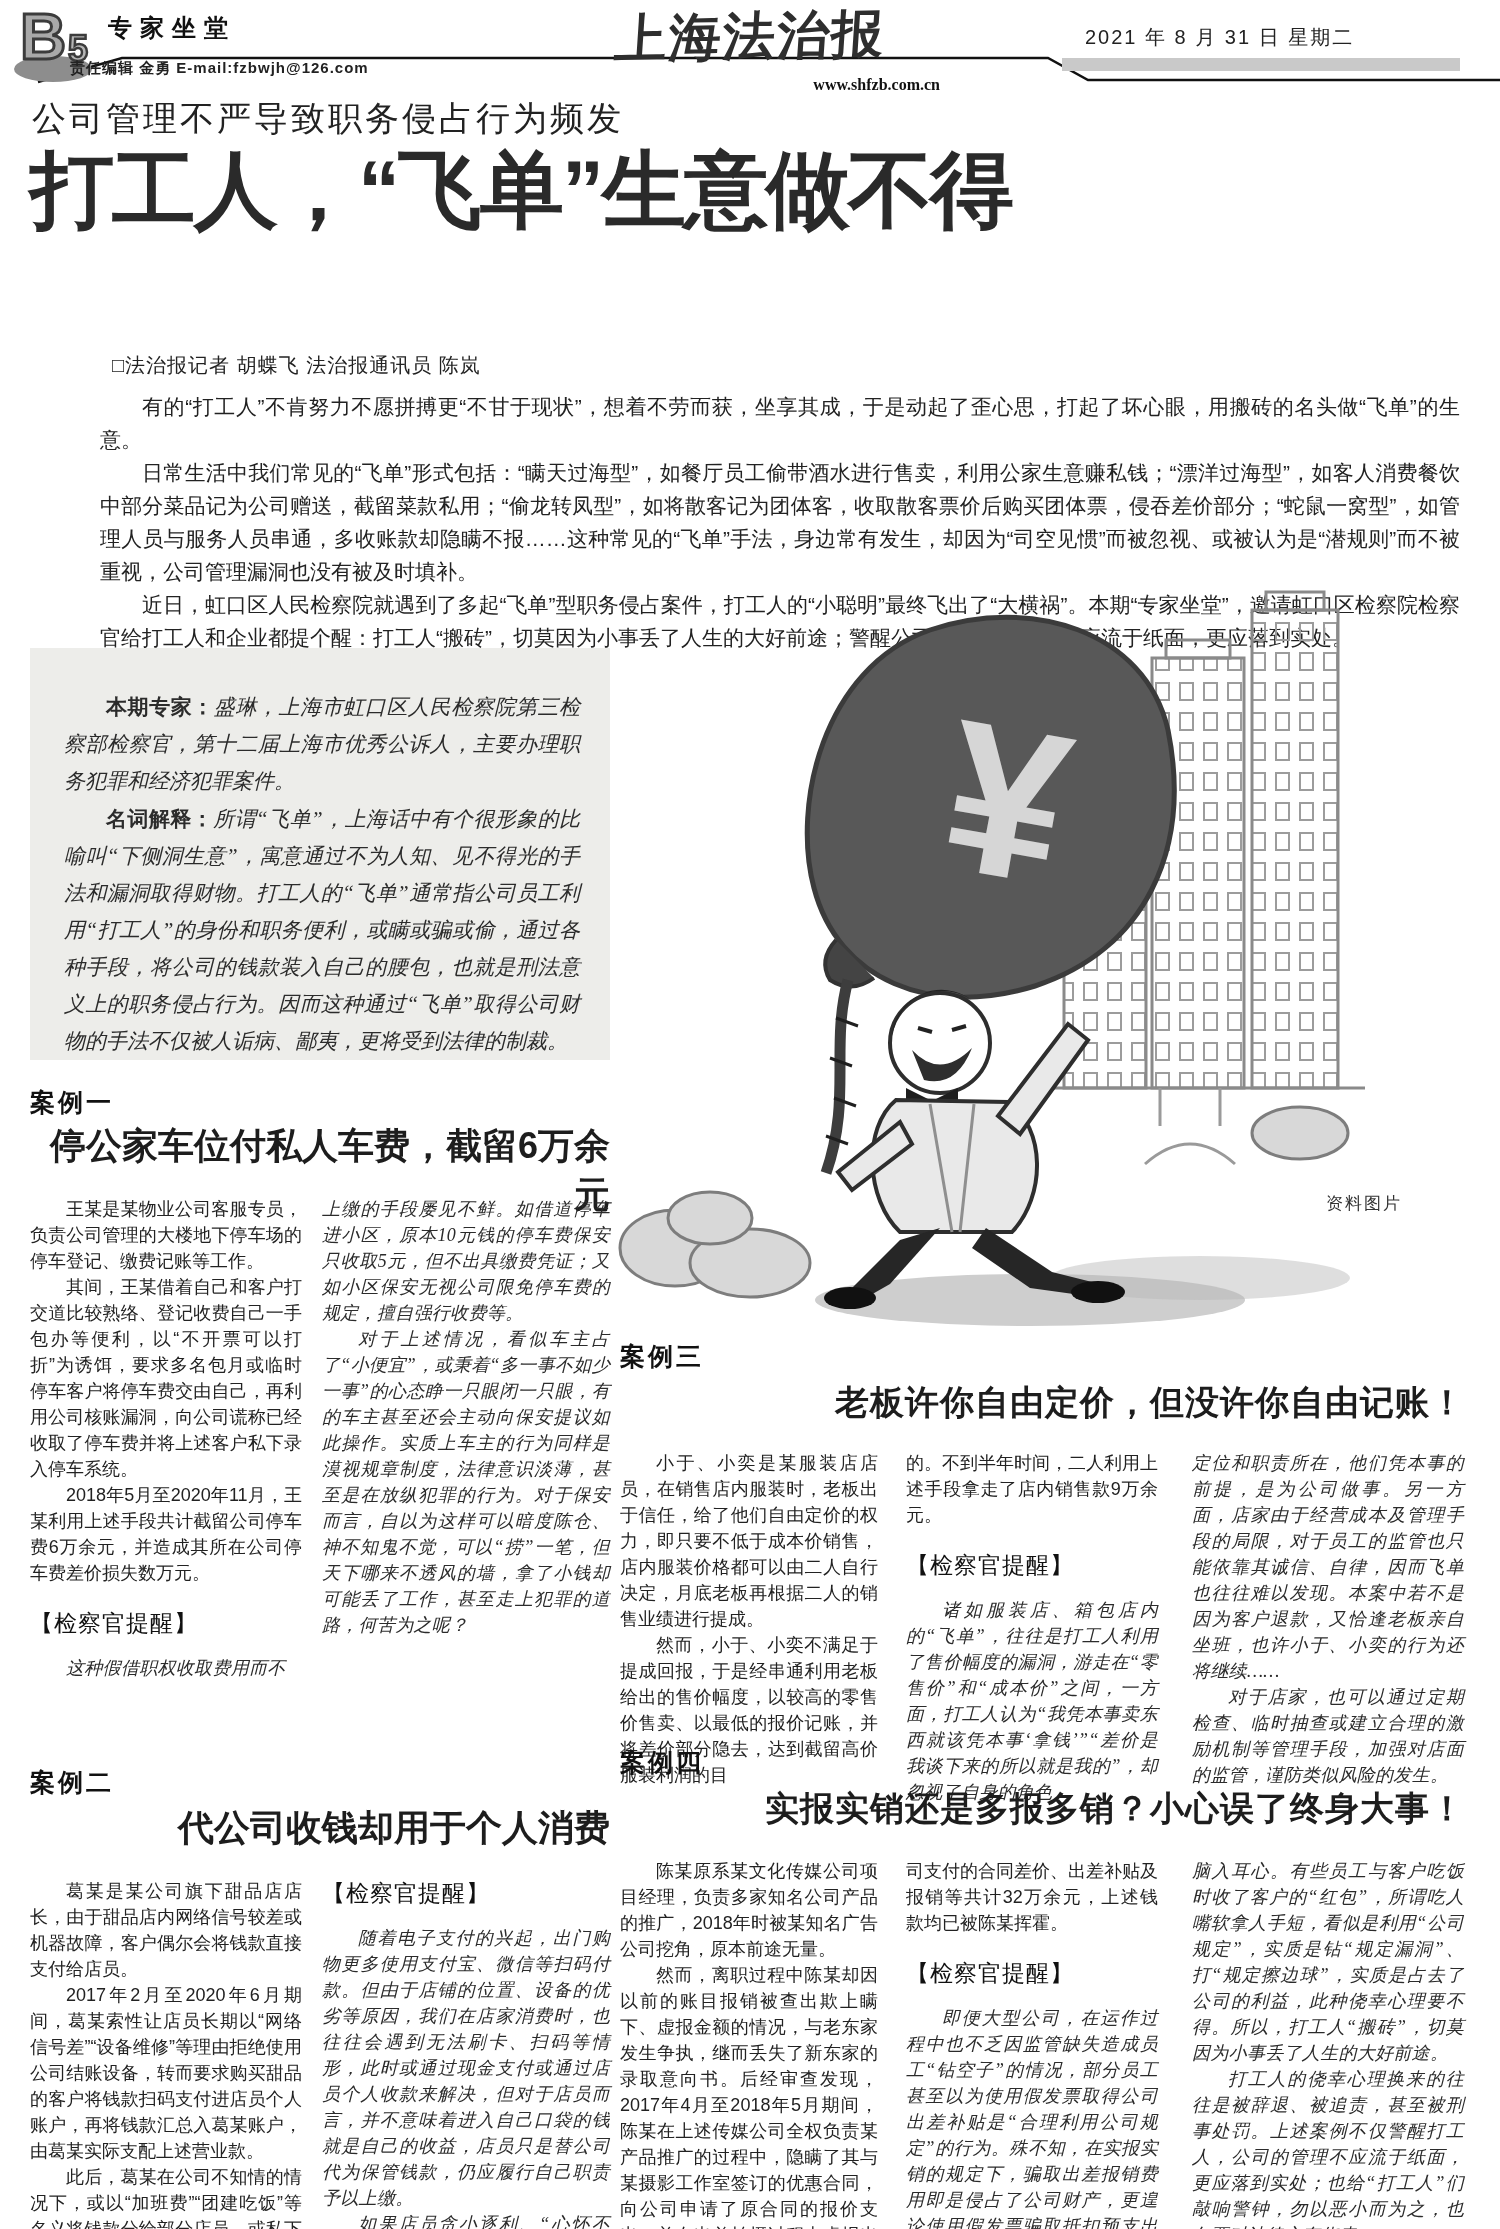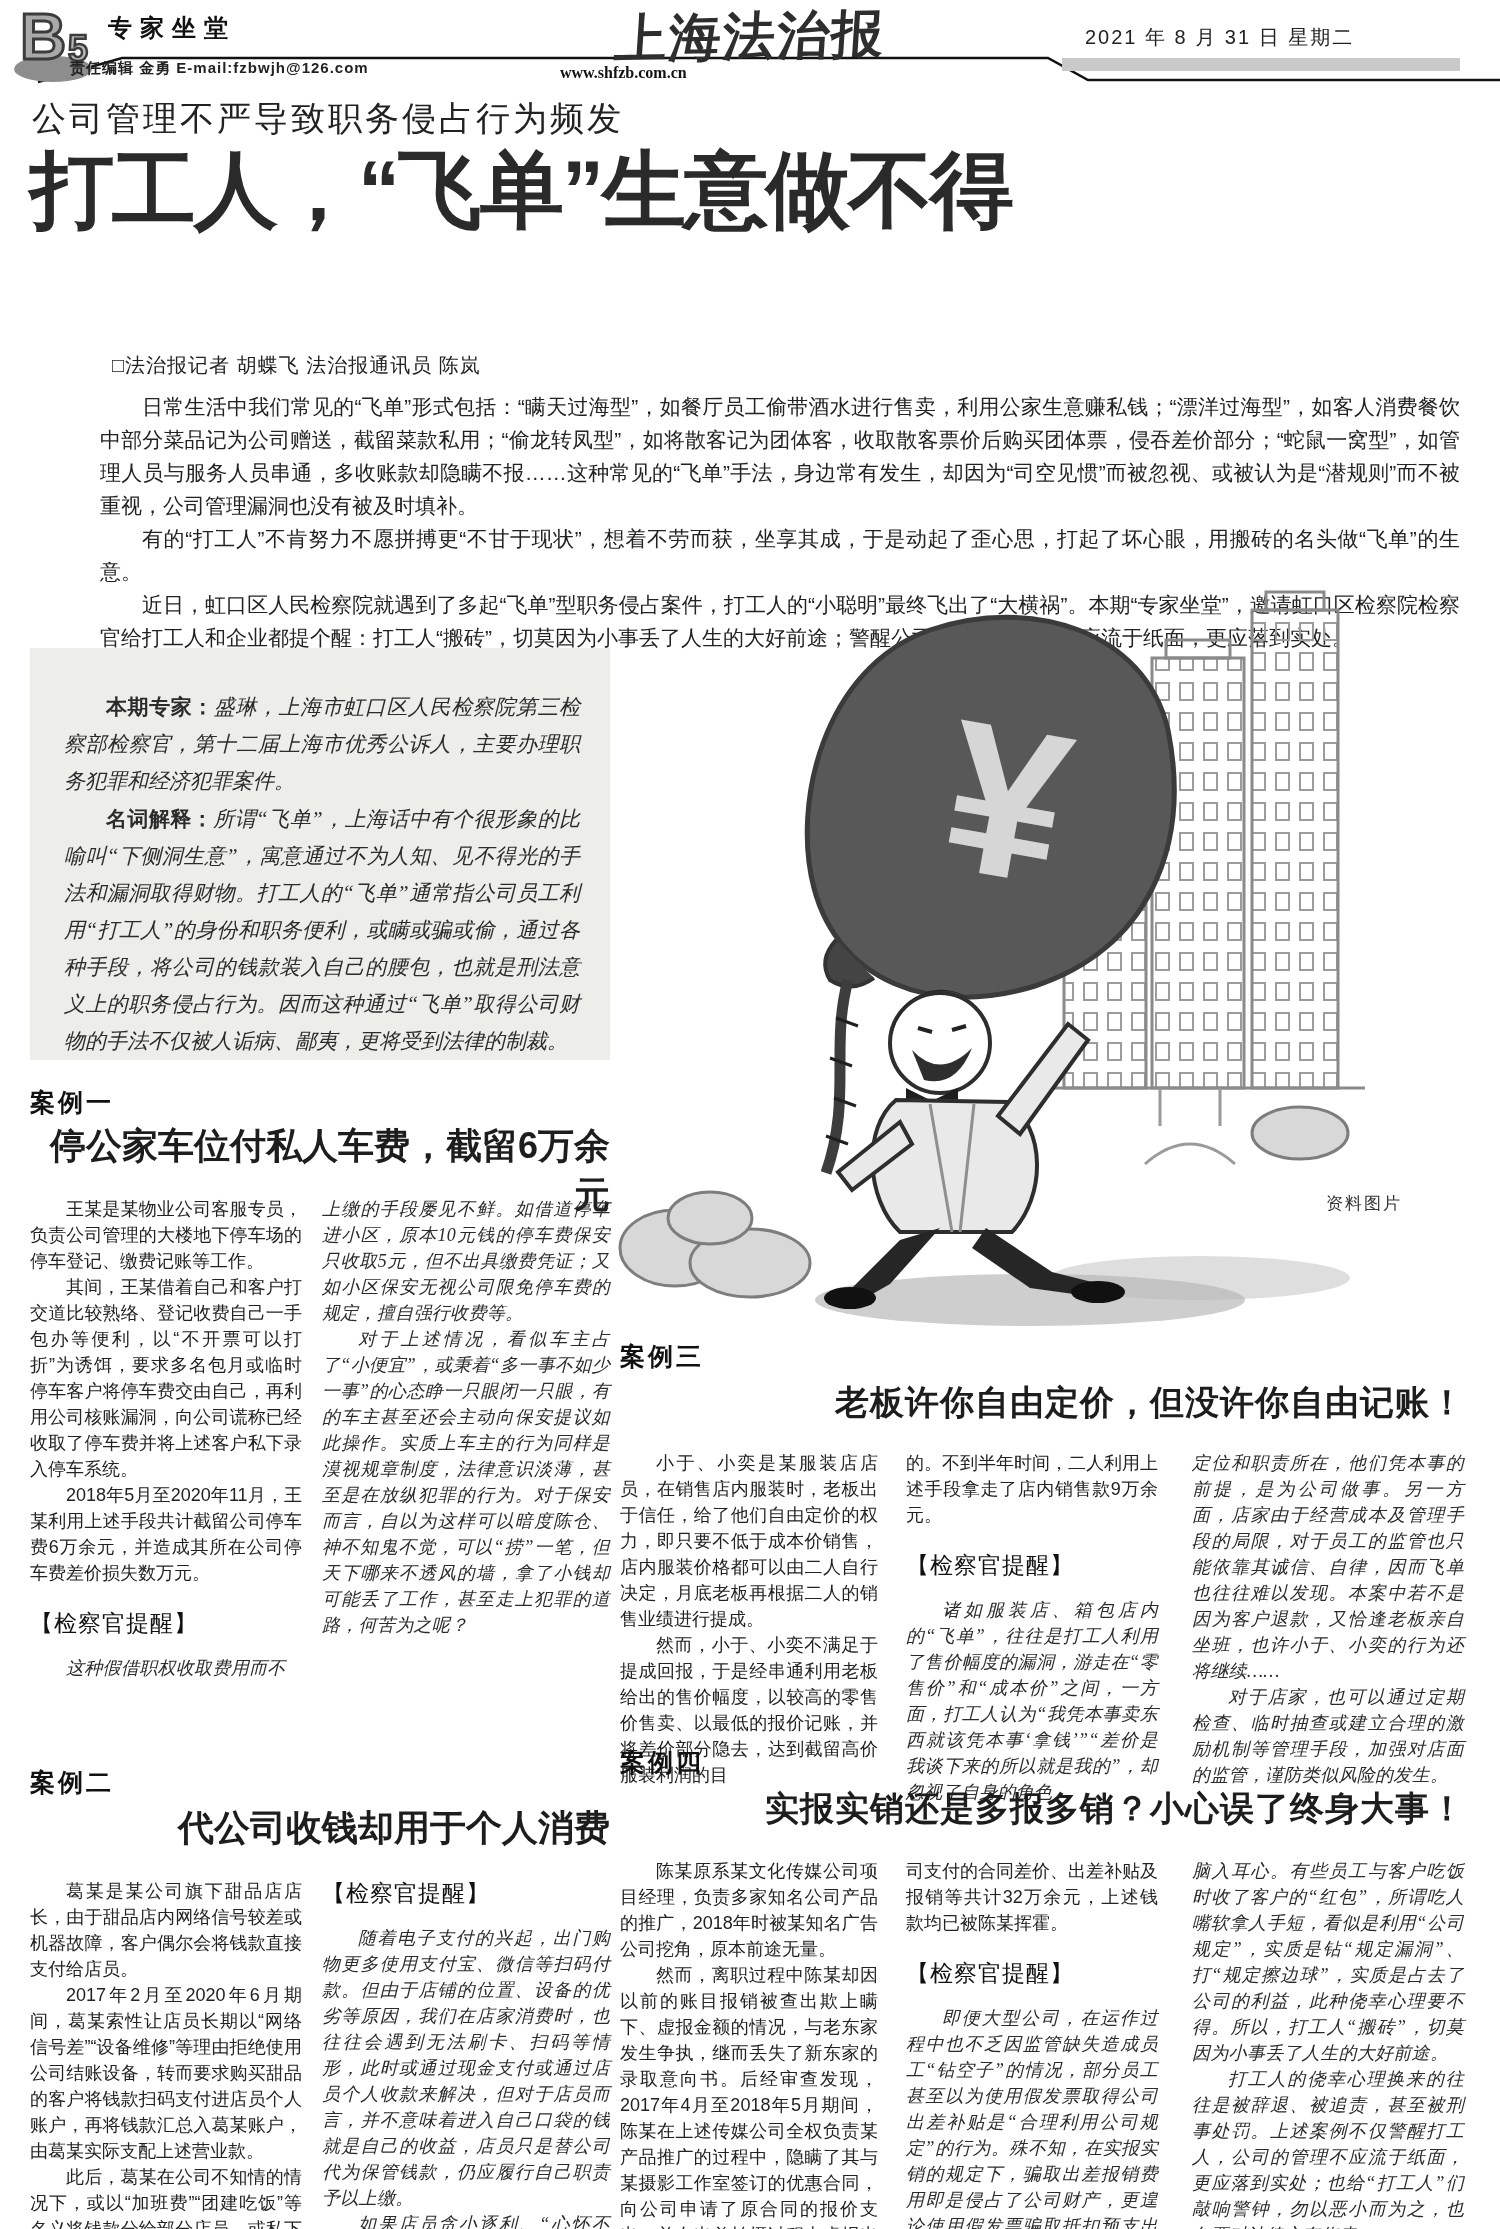--- a/index.html
+++ b/index.html
@@ -10,21 +10,21 @@
   .badge{position:absolute;left:12px;top:6px;width:130px;height:78px;}
   .badge .disc{position:absolute;left:2px;top:50px;width:78px;height:26px;background:#8d8d8d;border-radius:50%;}
   .badge .b{position:absolute;left:8px;top:-6px;font-size:64px;font-weight:900;color:#a9a9a9;
             -webkit-text-stroke:3px #3c3c3c;font-family:"Liberation Sans",sans-serif;}
   .badge .five{position:absolute;left:56px;top:22px;font-size:36px;font-weight:900;color:#b5b5b5;
             -webkit-text-stroke:2.5px #3c3c3c;}
   .section-title{position:absolute;left:108px;top:12px;font-size:24px;font-weight:900;letter-spacing:8px;color:#111;}
   .editor-line{position:absolute;left:70px;top:59px;font-size:15px;font-weight:700;color:#222;letter-spacing:1px;}
   .masthead{position:absolute;left:560px;top:2px;width:380px;text-align:center;font-size:52px;font-weight:900;
             font-family:"DejaVu Serif","Liberation Serif",serif;transform:skewX(-5deg) rotate(-1.2deg);color:#2e2e2e;letter-spacing:2px;}
-  .website{position:absolute;left:560px;top:64px;width:380px;text-align:left;font-size:16px;font-weight:800;
+  .website{position:absolute;left:560px;top:76px;width:380px;text-align:right;font-size:16px;font-weight:800;
            font-family:"Liberation Serif",serif;color:#111;}
   .issue-date{position:absolute;left:1085px;top:24px;width:380px;font-size:20px;color:#222;letter-spacing:2px;}
   .grraybar{position:absolute;left:1062px;top:58px;width:398px;height:13px;background:#c9c9c9;}
   
   .kicker{position:absolute;left:32px;top:96px;font-size:34px;font-weight:400;letter-spacing:3px;color:#222;}
   .headline{position:absolute;left:30px;top:134px;font-size:84px;font-weight:900;letter-spacing:-2px;color:#2a2a2a;
             font-family:"Liberation Sans",sans-serif;white-space:nowrap;}
   .byline{position:absolute;left:112px;top:352px;font-size:20px;color:#222;letter-spacing:1px;}
   .lead{position:absolute;left:100px;top:390px;width:1360px;}
   .lead p{margin:0;font-size:21px;line-height:33px;text-indent:2em;text-align:justify;color:#222;}
@@ -72,22 +72,22 @@
   <div class="editor-line">责任编辑  金勇   E-mail:fzbwjh@126.com</div>
   <div class="masthead">上海法治报</div>
   <div class="website">www.shfzb.com.cn</div>
   <div class="issue-date">2021 年 8 月 31 日  星期二</div>
   <div class="grraybar"></div>
 
   <div class="kicker">公司管理不严导致职务侵占行为频发</div>
   <div class="headline">打工人，“飞单”生意做不得</div>
   <div class="byline">□法治报记者  胡蝶飞  法治报通讯员  陈岚</div>
   <div class="lead">
+    <p>有的“打工人”不肯努力不愿拼搏更“不甘于现状”，想着不劳而获，坐享其成，于是动起了歪心思，打起了坏心眼，用搬砖的名头做“飞单”的生意。</p>
     <p>日常生活中我们常见的“飞单”形式包括：“瞒天过海型”，如餐厅员工偷带酒水进行售卖，利用公家生意赚私钱；“漂洋过海型”，如客人消费餐饮中部分菜品记为公司赠送，截留菜款私用；“偷龙转凤型”，如将散客记为团体客，收取散客票价后购买团体票，侵吞差价部分；“蛇鼠一窝型”，如管理人员与服务人员串通，多收账款却隐瞒不报……这种常见的“飞单”手法，身边常有发生，却因为“司空见惯”而被忽视、或被认为是“潜规则”而不被重视，公司管理漏洞也没有被及时填补。</p>
-    <p>有的“打工人”不肯努力不愿拼搏更“不甘于现状”，想着不劳而获，坐享其成，于是动起了歪心思，打起了坏心眼，用搬砖的名头做“飞单”的生意。</p>
     <p>近日，虹口区人民检察院就遇到了多起“飞单”型职务侵占案件，打工人的“小聪明”最终飞出了“大横祸”。本期“专家坐堂”，邀请虹口区检察院检察官给打工人和企业都提个醒：打工人“搬砖”，切莫因为小事丢了人生的大好前途；警醒公司或店家，管理不应流于纸面，更应落到实处。</p>
   </div>
 
   <div class="expert-box">
     <p><b>本期专家：</b><span>盛琳，上海市虹口区人民检察院第三检察部检察官，第十二届上海市优秀公诉人，主要办理职务犯罪和经济犯罪案件。</span></p>
     <p><b>名词解释：</b><span>所谓“飞单”，上海话中有个很形象的比喻叫“下侧洞生意”，寓意通过不为人知、见不得光的手法和漏洞取得财物。打工人的“飞单”通常指公司员工利用“打工人”的身份和职务便利，或瞒或骗或偷，通过各种手段，将公司的钱款装入自己的腰包，也就是刑法意义上的职务侵占行为。因而这种通过“飞单”取得公司财物的手法不仅被人诟病、鄙夷，更将受到法律的制裁。</span></p>
   </div>
 
   <svg class="art" width="770" height="750" viewBox="0 0 770 750">
     <defs>

